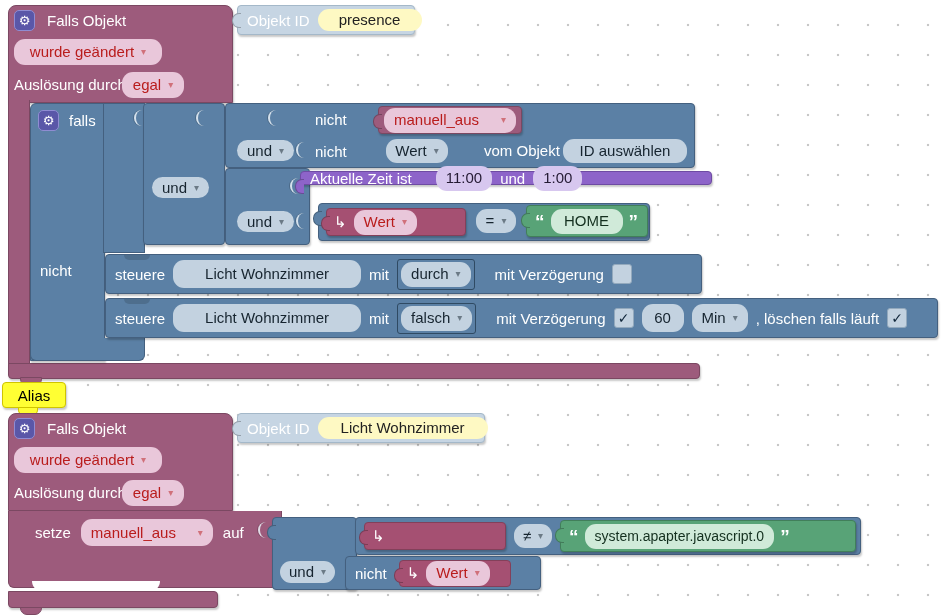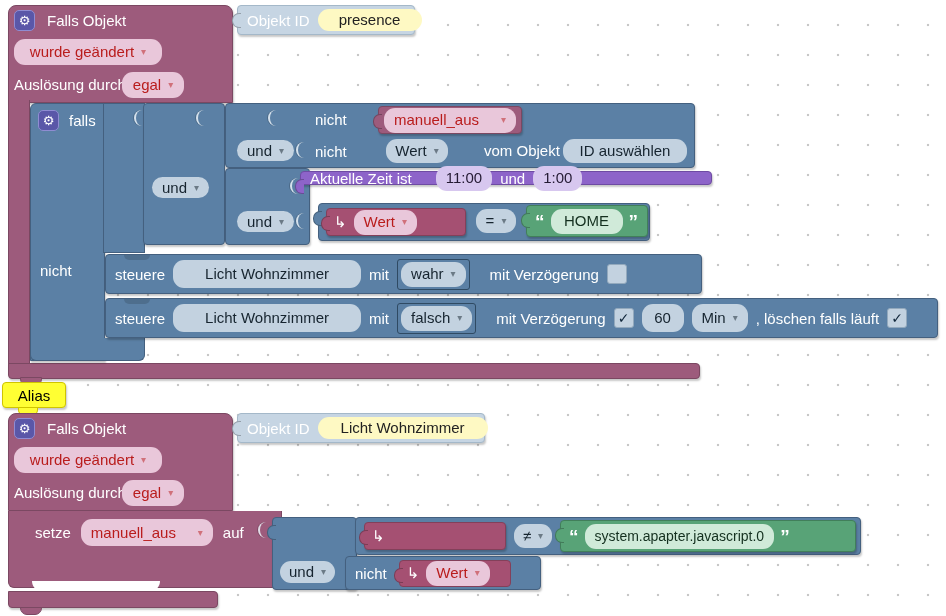--- a/index.html
+++ b/index.html
@@ -133,21 +133,21 @@
     </div>
   </div>
 
   <div class="blk blue" style="left:105px;top:254px;width:597px;height:40px;">
     <div class="notch" style="left:18px;top:0;"></div>
     <div class="row">
       <span class="lbl">steuere</span>
       <span class="field f-blue" style="min-width:168px;height:24px;">Licht Wohnzimmer</span>
       <span class="lbl">mit</span>
       <span class="slot">
-        <span class="field f-blue dd" style="height:21px;">wahr</span>
+        <span class="field f-blue dd" style="height:21px;">durch</span>
       </span>
       <span class="lbl" style="margin-left:12px;">mit Verzögerung</span>
       <span class="chk"></span>
     </div>
   </div>
 
   <div class="blk blue" style="left:105px;top:298px;width:833px;height:40px;">
     <div class="notch" style="left:18px;top:0;"></div>
     <div class="row">
       <span class="lbl">steuere</span>

